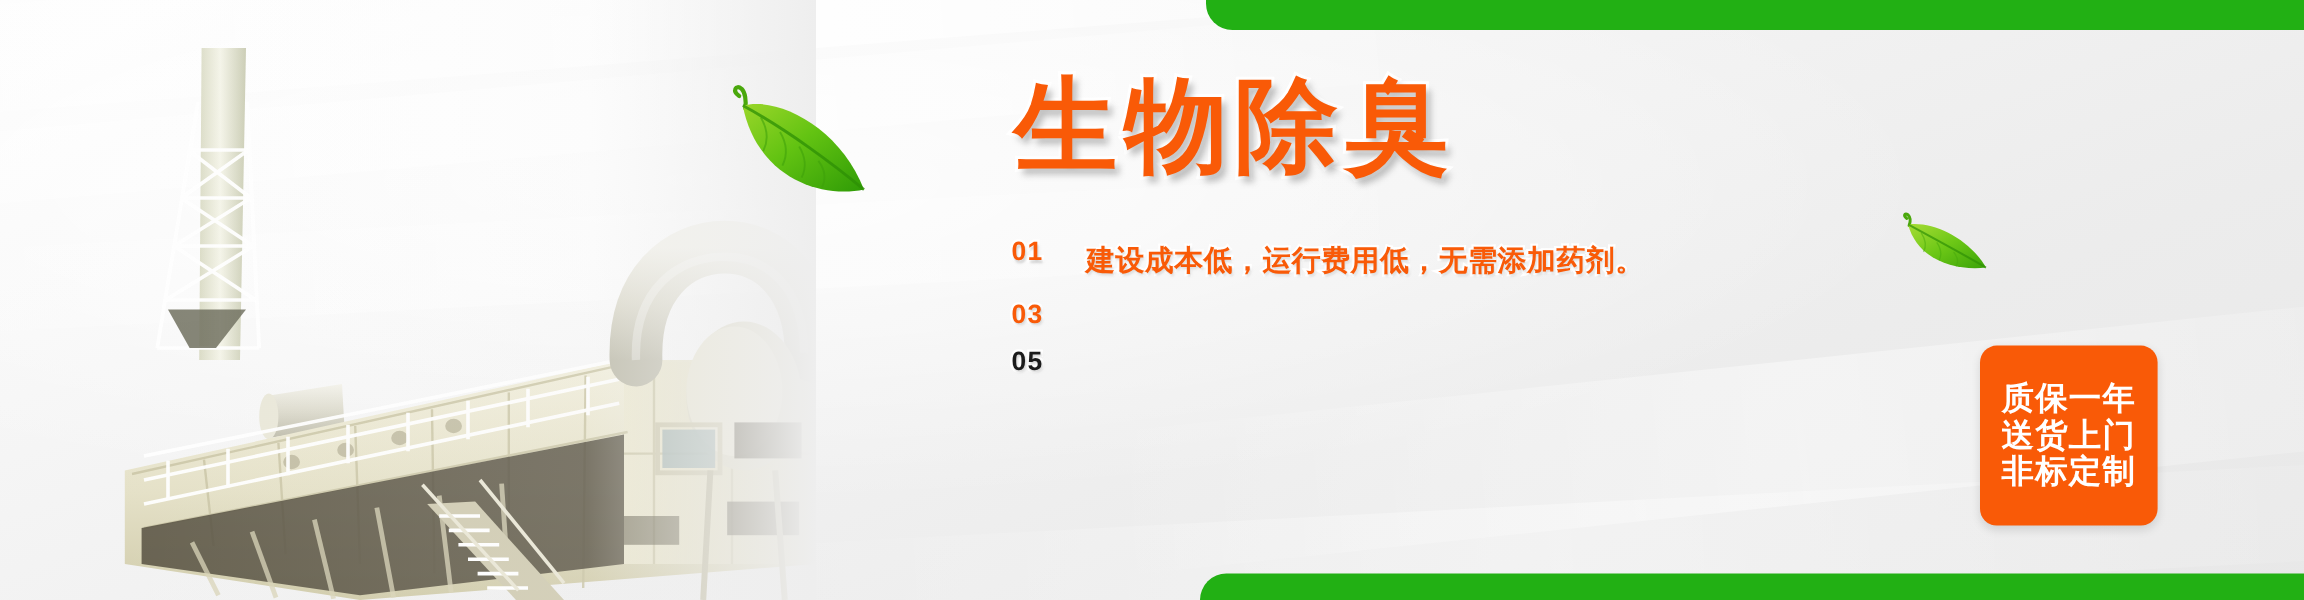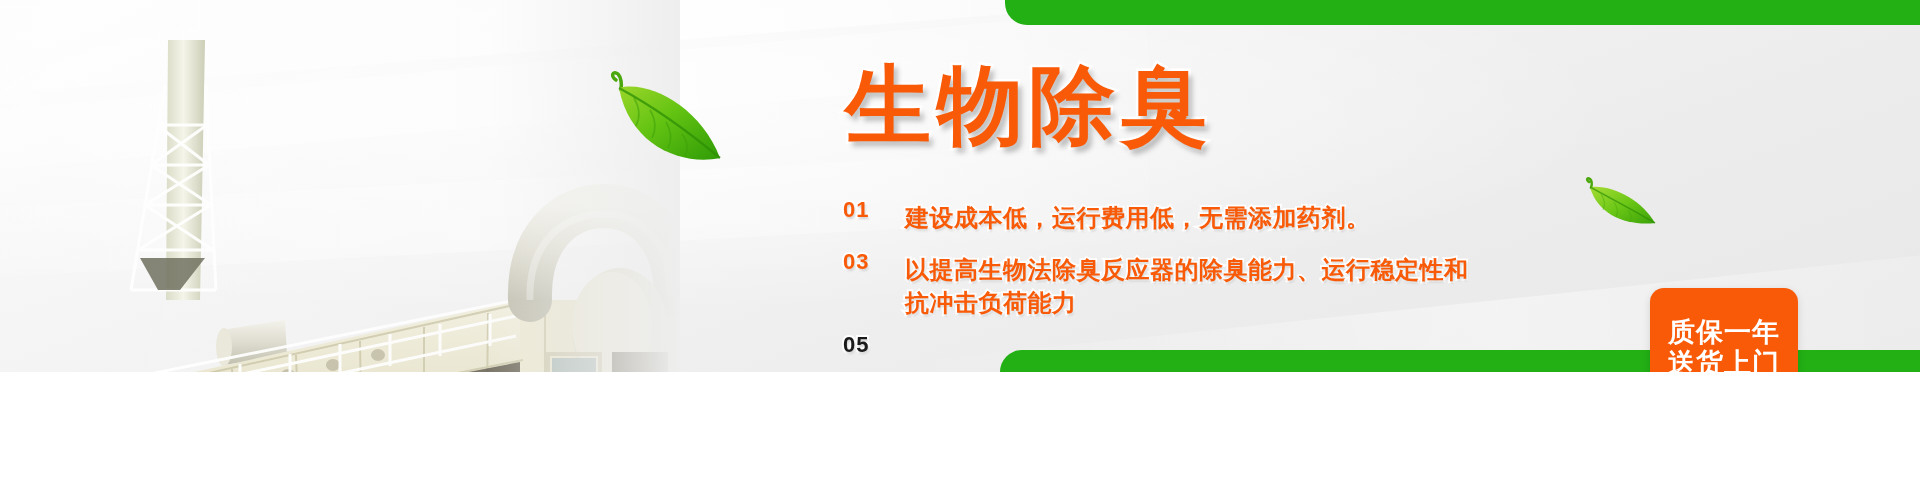--- a/index.html
+++ b/index.html
@@ -3,21 +3,21 @@
 <meta charset="utf-8">
 <style>
   html, body {
     margin: 0;
     padding: 0;
     background: #ffffff;
   }
   .banner {
     position: relative;
     width: 1920px;
-    height: 372px;
+    height: 500px;
     overflow: hidden;
     background: linear-gradient(160deg, #fdfdfd 0%, #f3f3f3 40%, #ececec 70%, #e8e8e8 100%);
     font-family: "Liberation Sans", "DejaVu Sans", sans-serif;
   }
 
   
   .streak {
     position: absolute;
     background: linear-gradient(to right, rgba(255,255,255,0.0), rgba(255,255,255,0.95), rgba(255,255,255,0.15));
     pointer-events: none;
@@ -325,21 +325,20 @@
   <div class="features">
 
     <div class="feature f1 orange">
       <span class="num">01</span>
       <span class="txt">建设成本低，运行费用低，无需添加药剂。</span>
     </div>
 
 
     <div class="feature f3 orange">
       <span class="num">03</span>
-      <span class="txt">以提高生物法除臭反应器的除臭能力、运行稳定性和<br>抗冲击负荷能力</span>
     </div>
 
     <div class="feature f4 dark">
       <span class="num">05</span>
     </div>
 
   </div>
 
   <div class="badge">
     <div class="line">质保一年</div>

